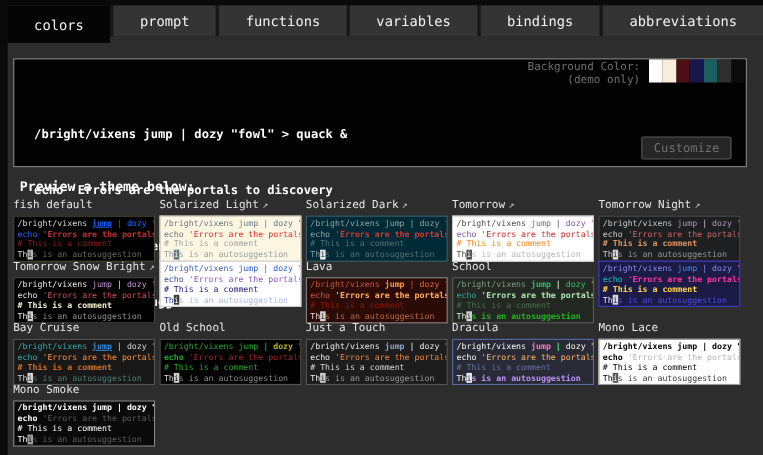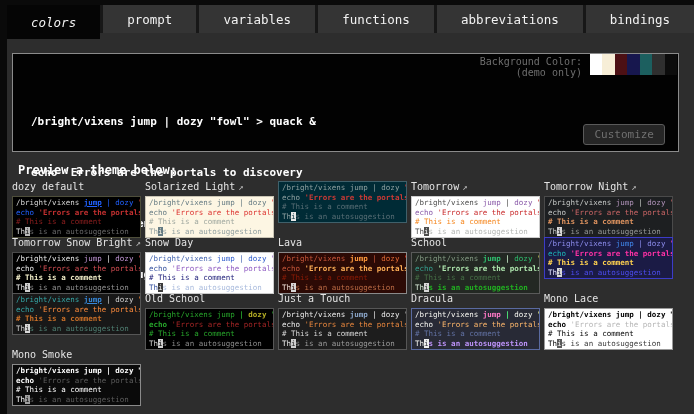--- a/index.html
+++ b/index.html
@@ -13,21 +13,21 @@
   .strip-top { position:absolute; top:0; left:0; width:694px; height:5px; background:#0a0a0a; z-index:1; }
   .strip-left { position:absolute; top:0; left:0; width:7px; height:414px; background:#0a0a0a; z-index:1; }
 
   
   .tabbar { position:absolute; top:5px; left:7px; right:0; height:28px; display:flex; background:#171717; z-index:6; }
   .tab {
     flex:1 1 auto; display:flex; align-items:center; justify-content:center;
     background:#343434; color:#f2f2f2; font-size:12.5px; margin-left:3px;
     height:28px; cursor:pointer; white-space:nowrap;
   }
-  .tab:first-child { margin-left:0;font-style:italic; }
+  .tab:first-child { margin-left:0; }
   .tab.active { background:#050505; height:34px; }
 
   
   .preview-box {
     position:absolute; left:12px; top:53px; width:667px; height:99px;
     background:#020202; border:1px solid #8b8b8b; z-index:2;
   }
   .bg-label {
     position:absolute; top:2px; right:96px; text-align:right;
     color:#6e6e6e; font-size:10px; line-height:11px; white-space:nowrap;
@@ -70,30 +70,30 @@
   <div class="strip-left"></div>
 
   <nav class="tabbar">
       <div class="tab active">
     <span>colors</span>
   </div>
       <div class="tab">
     <span>prompt</span>
   </div>
       <div class="tab">
+    <span>functions</span>
+  </div>
+      <div class="tab">
     <span>variables</span>
   </div>
       <div class="tab">
-    <span>functions</span>
+    <span>bindings</span>
   </div>
       <div class="tab">
     <span>abbreviations</span>
-  </div>
-      <div class="tab">
-    <span>bindings</span>
   </div>
     </nav>
 
   <section class="preview-box">
     <div class="bg-label">
       <div>Background Color:</div>
       <div>(demo only)</div>
     </div>
     <div class="swatches">
         <div class="swatch" style="background: rgb(255, 255, 255);"></div>
@@ -113,41 +113,44 @@
     </div>
 
     <button class="customize">Customize</button>
   </section>
 
   <h3 class="heading">Preview a theme below:</h3>
 
   <div class="theme-grid">
       <div class="theme-card">
     <div class="theme-title">
-      <span>dozy default</span>
+      <span>fish default</span>
     </div>
     <div class="theme-terminal" style="background: rgb(0, 0, 0); border-color: rgb(78, 78, 58);">
       <div class="tl"><span style="color: rgb(216, 216, 216);">/bright/vixens</span> <span style="color: rgb(33, 97, 255); font-weight: bold; text-decoration: underline;">jump</span> <span style="color: rgb(33, 97, 255);">|</span> <span style="color: rgb(33, 97, 255);">dozy</span> <span style="color: rgb(180, 58, 46);">"fowl" &gt; quack &amp;</span></div>
       <div class="tl"><span style="color: rgb(33, 97, 255);">echo</span> <span style="color: rgb(197, 48, 48); font-weight: bold;">'Errors are the portals to discovery</span></div>
       <div class="tl"><span style="color: rgb(143, 31, 31);"># This is a comment</span></div>
       <div class="tl"><span style="color: rgb(216, 216, 216);">Th</span><span class="cursor" style="color: rgb(17, 17, 17); background: rgb(184, 184, 184);">i</span><span style="color: rgb(104, 104, 104);">s is an autosuggestion</span></div>
     </div>
   </div>
       <div class="theme-card">
     <div class="theme-title">
       <span>Solarized Light</span><span class="ext">↗</span>
     </div>
     <div class="theme-terminal" style="background: rgb(253, 246, 227); border-color: rgb(201, 196, 180);">
       <div class="tl"><span style="color: rgb(101, 123, 131);">/bright/vixens</span> <span style="color: rgb(101, 123, 131);">jump</span> <span style="color: rgb(101, 123, 131);">|</span> <span style="color: rgb(101, 123, 131);">dozy</span> <span style="color: rgb(220, 50, 47);">"fowl" &gt; quack &amp;</span></div>
       <div class="tl"><span style="color: rgb(101, 123, 131);">echo</span> <span style="color: rgb(220, 50, 47);">'Errors are the portals to discovery</span></div>
       <div class="tl"><span style="color: rgb(160, 168, 160);"># This is a comment</span></div>
       <div class="tl"><span style="color: rgb(147, 161, 161);">Th</span><span class="cursor" style="color: rgb(253, 246, 227); background: rgb(101, 123, 131);">i</span><span style="color: rgb(147, 161, 161);">s is an autosuggestion</span></div>
     </div>
   </div>
       <div class="theme-card">
+    <div class="theme-title">
+      <span>Solarized Dark</span><span class="ext">↗</span>
+    </div>
     <div class="theme-terminal" style="background: rgb(0, 43, 54); border-color: rgb(64, 96, 106);">
       <div class="tl"><span style="color: rgb(142, 160, 160);">/bright/vixens</span> <span style="color: rgb(142, 160, 160);">jump</span> <span style="color: rgb(142, 160, 160);">|</span> <span style="color: rgb(142, 160, 160);">dozy</span> <span style="color: rgb(204, 58, 53);">"fowl" &gt; quack &amp;</span></div>
       <div class="tl"><span style="color: rgb(142, 160, 160);">echo</span> <span style="color: rgb(204, 58, 53); font-weight: bold;">'Errors are the portals to discovery</span></div>
       <div class="tl"><span style="color: rgb(88, 110, 117);"># This is a comment</span></div>
       <div class="tl"><span style="color: rgb(142, 160, 160);">Th</span><span class="cursor" style="color: rgb(0, 43, 54); background: rgb(232, 232, 232);">i</span><span style="color: rgb(88, 110, 117);">s is an autosuggestion</span></div>
     </div>
   </div>
       <div class="theme-card">
     <div class="theme-title">
       <span>Tomorrow</span><span class="ext">↗</span>
@@ -175,23 +178,20 @@
       <span>Tomorrow Snow Bright</span><span class="ext">↗</span>
     </div>
     <div class="theme-terminal" style="background: rgb(0, 0, 0); border-color: rgb(74, 74, 74);">
       <div class="tl"><span style="color: rgb(234, 234, 234);">/bright/vixens</span> <span style="color: rgb(195, 151, 216);">jump</span> <span style="color: rgb(234, 234, 234);">|</span> <span style="color: rgb(195, 151, 216);">dozy</span> <span style="color: rgb(213, 78, 83);">"fowl" &gt; quack &amp;</span></div>
       <div class="tl"><span style="color: rgb(234, 234, 234);">echo</span> <span style="color: rgb(213, 78, 83);">'Errors are the portals to discovery</span></div>
       <div class="tl"><span style="color: rgb(240, 236, 199); font-weight: bold;"># This is a comment</span></div>
       <div class="tl"><span style="color: rgb(234, 234, 234);">Th</span><span class="cursor" style="color: rgb(0, 0, 0); background: rgb(207, 207, 207);">i</span><span style="color: rgb(145, 145, 145);">s is an autosuggestion</span></div>
     </div>
   </div>
       <div class="theme-card">
-    <div class="theme-title">
-      <span>Snow Day</span>
-    </div>
     <div class="theme-terminal" style="background: rgb(255, 255, 255); border-color: rgb(204, 204, 204);">
       <div class="tl"><span style="color: rgb(66, 99, 175);">/bright/vixens</span> <span style="color: rgb(44, 90, 204);">jump</span> <span style="color: rgb(66, 99, 175);">|</span> <span style="color: rgb(44, 90, 204);">dozy</span> <span style="color: rgb(143, 91, 194);">"fowl" &gt; quack &amp;</span></div>
       <div class="tl"><span style="color: rgb(52, 80, 158);">echo</span> <span style="color: rgb(143, 91, 194);">'Errors are the portals to discovery</span></div>
       <div class="tl"><span style="color: rgb(32, 32, 122);"># This is a comment</span></div>
       <div class="tl"><span style="color: rgb(52, 80, 158);">Th</span><span class="cursor" style="color: rgb(255, 255, 255); background: rgb(60, 60, 60);">i</span><span style="color: rgb(169, 187, 221);">s is an autosuggestion</span></div>
     </div>
   </div>
       <div class="theme-card">
     <div class="theme-title">
       <span>Lava</span>
@@ -216,20 +216,23 @@
   </div>
       <div class="theme-card">
     <div class="theme-terminal" style="background: rgb(27, 27, 69); border-color: rgb(60, 60, 200);">
       <div class="tl"><span style="color: rgb(140, 140, 236);">/bright/vixens</span> <span style="color: rgb(65, 137, 240);">jump</span> <span style="color: rgb(140, 140, 236);">|</span> <span style="color: rgb(140, 140, 236);">dozy</span> <span style="color: rgb(255, 76, 181);">"fowl" &gt; quack &amp;</span></div>
       <div class="tl"><span style="color: rgb(28, 184, 184);">echo</span> <span style="color: rgb(255, 49, 165); font-weight: bold;">'Errors are the portals to discovery</span></div>
       <div class="tl"><span style="color: rgb(255, 210, 79); font-weight: bold;"># This is a comment</span></div>
       <div class="tl"><span style="color: rgb(226, 226, 255);">Th</span><span class="cursor" style="color: rgb(27, 27, 69); background: rgb(216, 216, 216);">i</span><span style="color: rgb(76, 76, 240);">s is an autosuggestion</span></div>
     </div>
   </div>
       <div class="theme-card">
+    <div class="theme-title">
+      <span>Bay Cruise</span>
+    </div>
     <div class="theme-terminal" style="background: rgb(24, 24, 24); border-color: rgb(86, 86, 86);">
       <div class="tl"><span style="color: rgb(53, 167, 167);">/bright/vixens</span> <span style="color: rgb(55, 135, 216); font-weight: bold; text-decoration: underline;">jump</span> <span style="color: rgb(210, 210, 210);">|</span> <span style="color: rgb(210, 210, 210);">dozy</span> <span style="color: rgb(255, 140, 60);">"fowl" &gt; quack &amp;</span></div>
       <div class="tl"><span style="color: rgb(53, 167, 167);">echo</span> <span style="color: rgb(255, 140, 60);">'Errors are the portals to discovery</span></div>
       <div class="tl"><span style="color: rgb(200, 111, 40); font-weight: bold;"># This is a comment</span></div>
       <div class="tl"><span style="color: rgb(210, 210, 210);">Th</span><span class="cursor" style="color: rgb(24, 24, 24); background: rgb(216, 216, 216);">i</span><span style="color: rgb(79, 127, 114);">s is an autosuggestion</span></div>
     </div>
   </div>
       <div class="theme-card">
     <div class="theme-title">
       <span>Old School</span>

